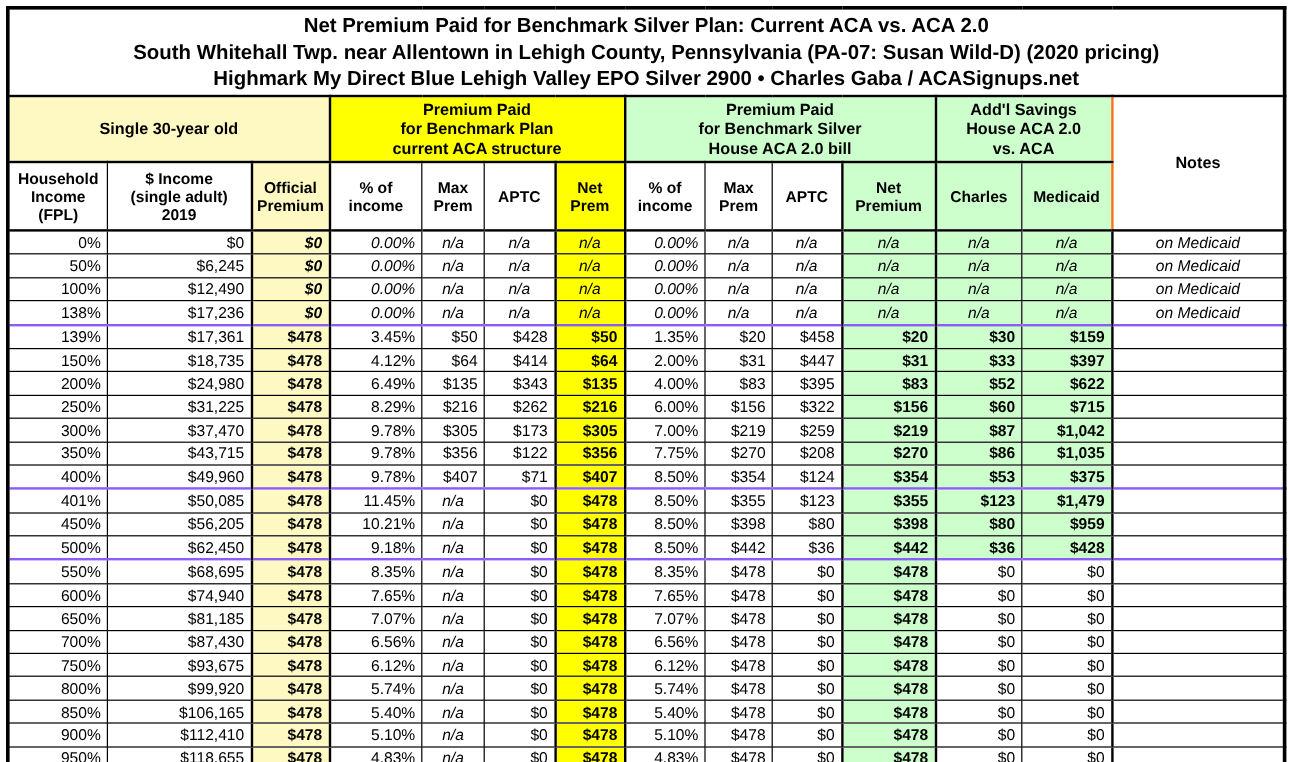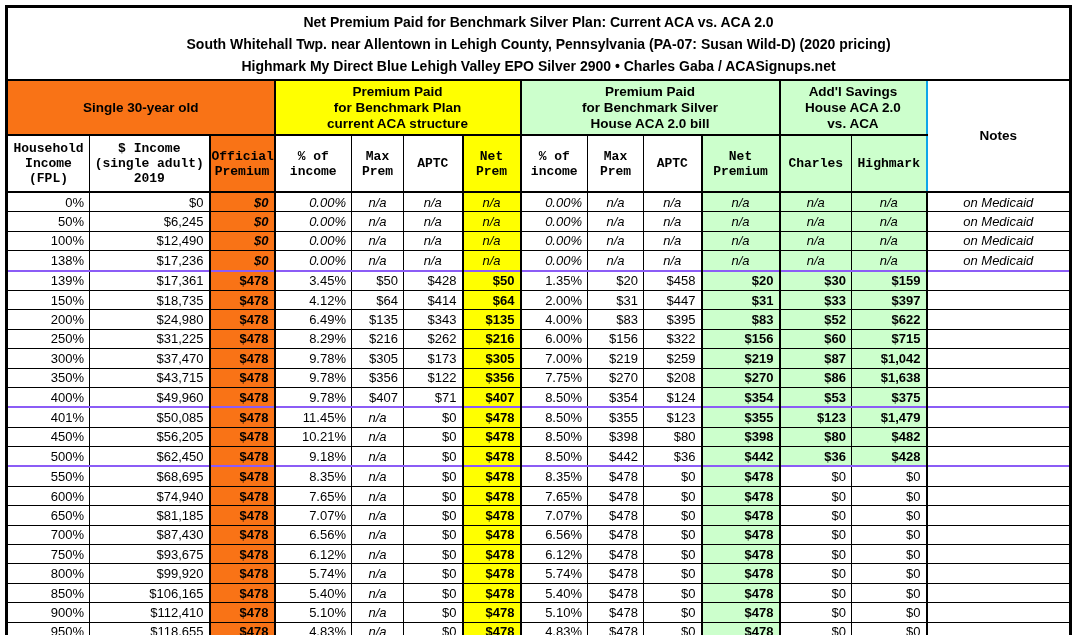--- a/index.html
+++ b/index.html
@@ -2,33 +2,33 @@
 <html><head>
 <meta charset="utf-8">
 <style>
   html,body{margin:0;padding:0;background:#ffffff;}
   body{width:1074px;height:635px;font-family:"Liberation Sans",sans-serif;color:#000;}
   .canvas{position:relative;width:1074px;height:635px;overflow:hidden;}
   table{border-collapse:collapse;table-layout:fixed;width:1064px;margin:5px 0 0 5px;border:3px solid #000;}
   th,td{border:1px solid #000;overflow:hidden;}
   
   .title-cell{border-bottom:2px solid #000;padding:3px 0 2px 0;background:#fff;}
-  .title-line{text-align:center;font-weight:bold;font-size:14px;line-height:22px;white-space:nowrap;}
+  .title-line{text-align:center;font-weight:bold;font-size:17px;line-height:22px;white-space:nowrap;}
   
   .group-row th{height:51px;font-size:13.5px;font-weight:bold;text-align:center;vertical-align:middle;white-space:pre-line;line-height:16px;border-bottom:2px solid #000;}
-  .colhead-row th{height:55px;font-size:13px;font-weight:bold;text-align:center;vertical-align:middle;white-space:pre-line;line-height:15px;border-bottom:2px solid #000;padding:0 1px;font-family:Liberation Mono, monospace;}
-  .notes-head{vertical-align:middle;border-left:2px solid #0ea5e9;}
+  .colhead-row th{height:55px;font-size:13px;font-weight:bold;text-align:center;vertical-align:middle;white-space:pre-line;line-height:15px;border-bottom:2px solid #000;padding:0 1px;}
+  .notes-head{vertical-align:middle;border-left:2px solid #f97316;}
   
   tbody td{height:18.4px;font-size:13px;line-height:1;padding:0 5px 0 1px;text-align:right;vertical-align:middle;white-space:nowrap;}
   tbody tr.tt td{border-top:2px solid #8b5cf6;}
   .na{text-align:center;font-style:italic;padding:0;}
   .bold{font-weight:bold;}
   .italic{font-style:italic;}
   .note{text-align:center;font-style:italic;padding:0;}
-  .bg-py{background:#f97316;}
+  .bg-py{background:#fef9c3;}
   .bg-yy{background:#FFFF00;}
   .bg-gn{background:#CCFFCC;}
   
   .bL2{border-left-width:2px;}
   .bR2{border-right-width:2px;}
   .c2{border-left-width:2px;border-right-width:2px;}
   .c6{border-left-width:2px;border-right-width:2px;}
   .c10{border-left-width:2px;border-right-width:2px;}
   .c13{border-left-width:2px;}
 </style>
@@ -91,21 +91,21 @@
         <th class="c6 bg-yy">Net
 Prem</th>
         <th>% of
 income</th>
         <th>Max
 Prem</th>
         <th>APTC</th>
         <th class="c10 bg-gn">Net
 Premium</th>
         <th class="bg-gn">Charles</th>
-        <th class="bg-gn">Highmark</th>
+        <th class="bg-gn">Medicaid</th>
       </tr>
     </thead>
     <tbody>
         <tr>
           <td class="c0">0%</td>
           <td class="c1">$0</td>
           <td class="c2 bg-py bold italic">$0</td>
           <td class="c3 italic">0.00%</td>
           <td class="c4 na">n/a</td>
           <td class="c5 na">n/a</td>
@@ -252,21 +252,21 @@
           <td class="c2 bg-py bold">$478</td>
           <td class="c3">9.78%</td>
           <td class="c4">$356</td>
           <td class="c5">$122</td>
           <td class="c6 bg-yy bold">$356</td>
           <td class="c7">7.75%</td>
           <td class="c8">$270</td>
           <td class="c9">$208</td>
           <td class="c10 bg-gn bold">$270</td>
           <td class="c11 bg-gn bold">$86</td>
-          <td class="c12 bg-gn bold">$1,638</td>
+          <td class="c12 bg-gn bold">$1,035</td>
           <td class="c13 note"></td>
         </tr>
         <tr>
           <td class="c0">400%</td>
           <td class="c1">$49,960</td>
           <td class="c2 bg-py bold">$478</td>
           <td class="c3">9.78%</td>
           <td class="c4">$407</td>
           <td class="c5">$71</td>
           <td class="c6 bg-yy bold">$407</td>
@@ -300,21 +300,21 @@
           <td class="c2 bg-py bold">$478</td>
           <td class="c3">10.21%</td>
           <td class="c4 na">n/a</td>
           <td class="c5">$0</td>
           <td class="c6 bg-yy bold">$478</td>
           <td class="c7">8.50%</td>
           <td class="c8">$398</td>
           <td class="c9">$80</td>
           <td class="c10 bg-gn bold">$398</td>
           <td class="c11 bg-gn bold">$80</td>
-          <td class="c12 bg-gn bold">$482</td>
+          <td class="c12 bg-gn bold">$959</td>
           <td class="c13 note"></td>
         </tr>
         <tr>
           <td class="c0">500%</td>
           <td class="c1">$62,450</td>
           <td class="c2 bg-py bold">$478</td>
           <td class="c3">9.18%</td>
           <td class="c4 na">n/a</td>
           <td class="c5">$0</td>
           <td class="c6 bg-yy bold">$478</td>

